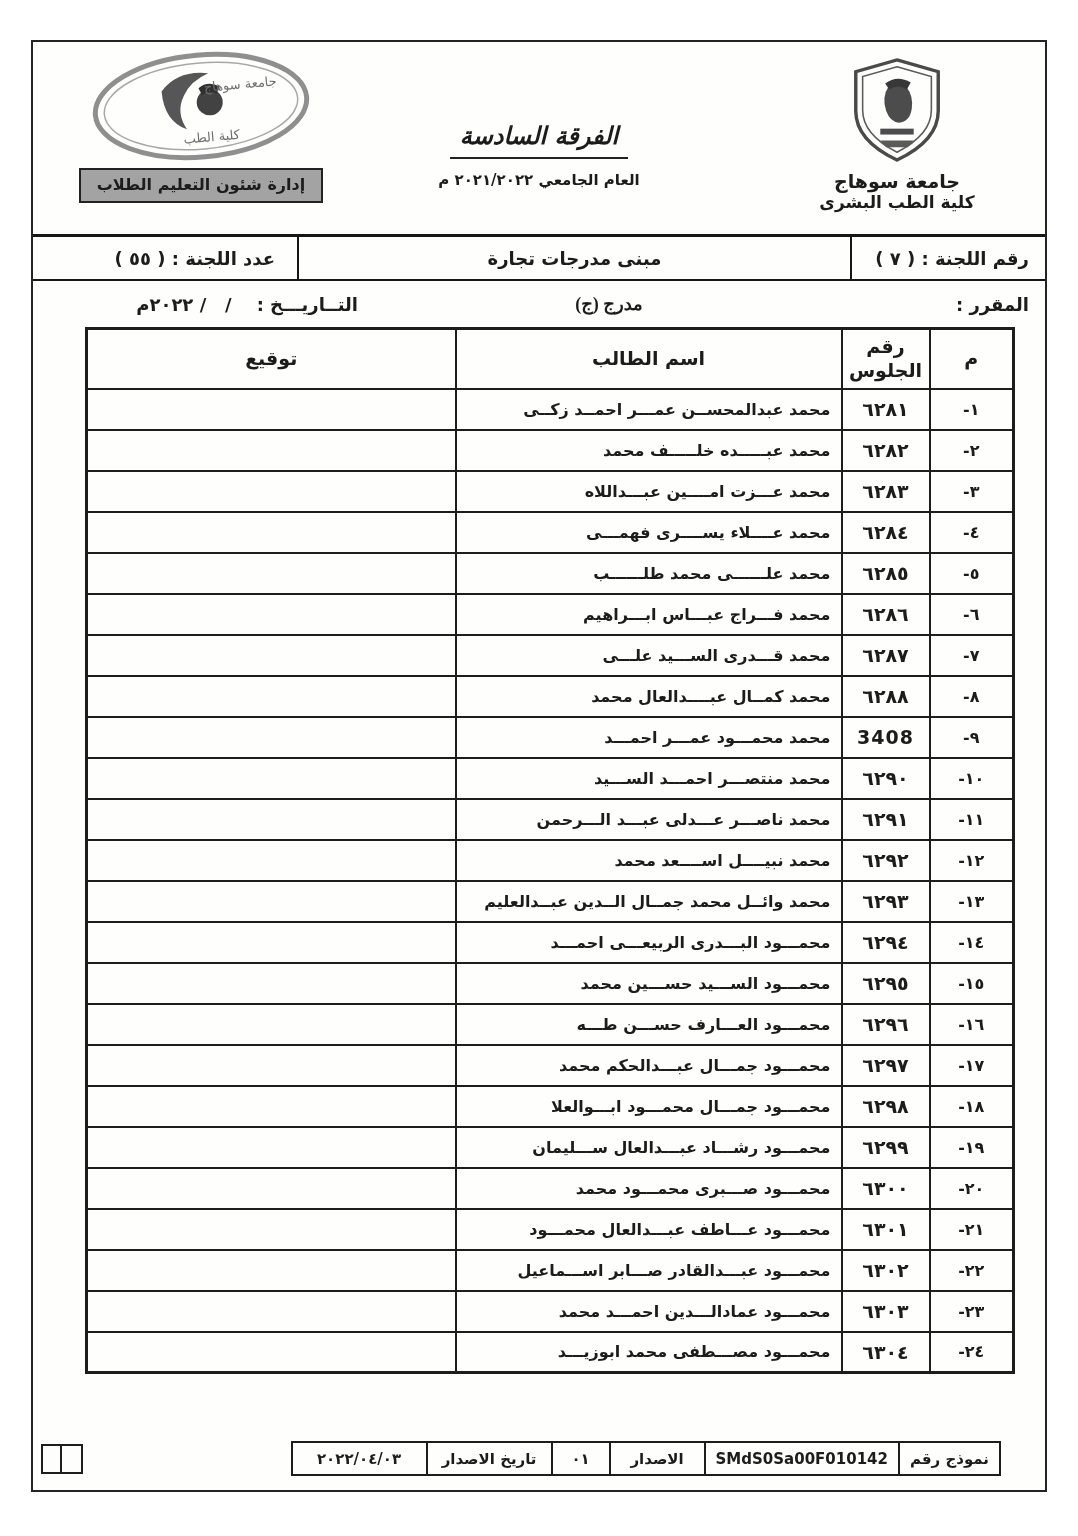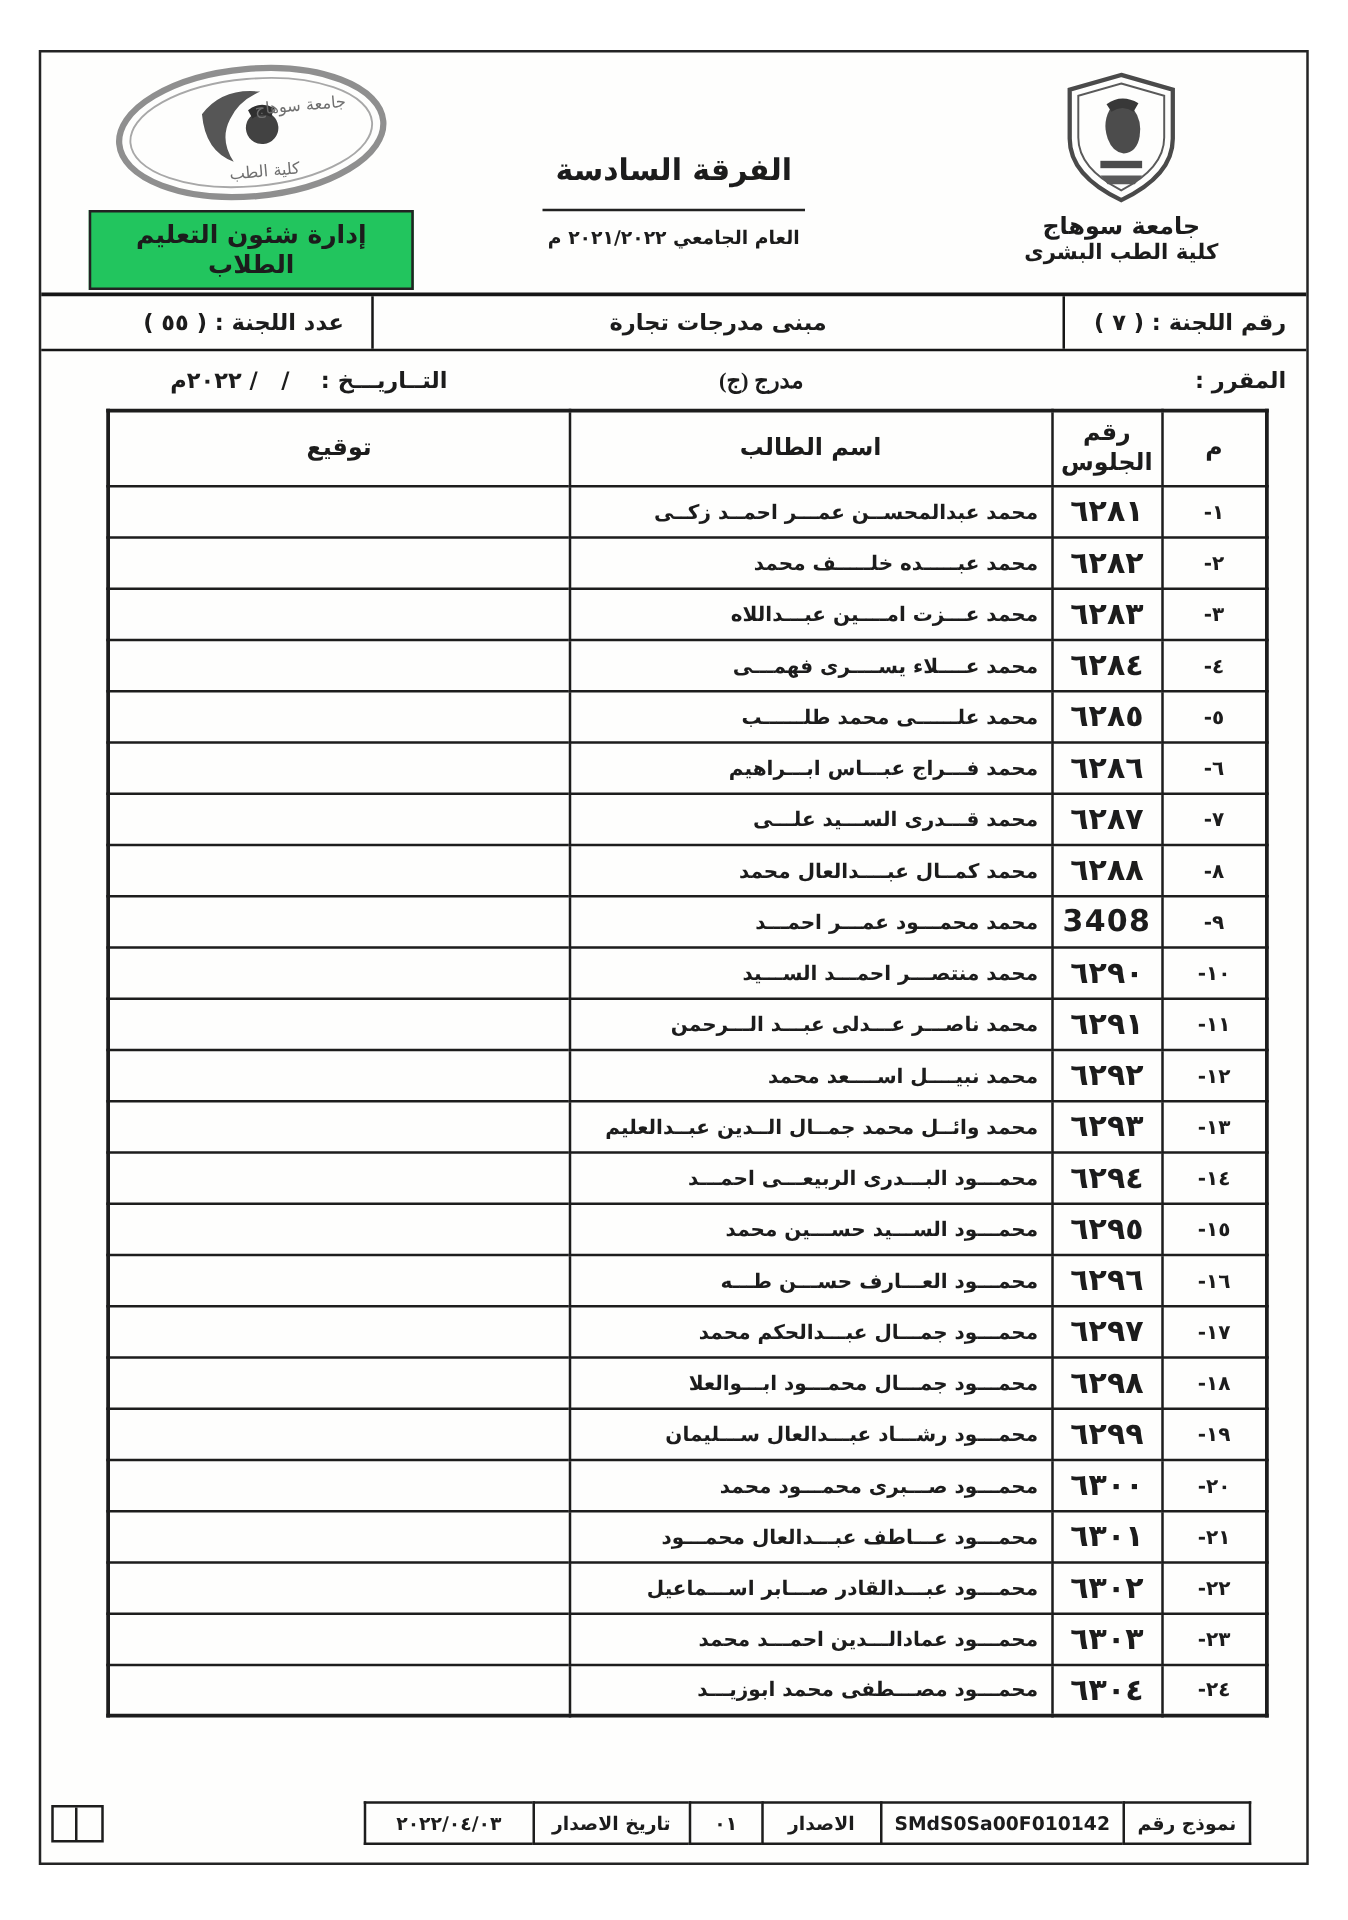--- a/index.html
+++ b/index.html
@@ -18,25 +18,25 @@
     border:2.5px solid #242424;
     background:#fefefd;
   }
 
   
   .header { position:relative; height:192px; }
   .emblem-block { position:absolute; right:48px; top:14px; width:200px; text-align:center; }
   .university-name { font-size:19px; font-weight:bold; margin-top:2px; }
   .faculty-name { font-size:17px; font-weight:bold; }
   .title-block { position:absolute; top:80px; left:320px; right:320px; text-align:center; }
-  .grade-title { display:inline-block; font-size:24px; font-weight:bold; border-bottom:2.5px solid #222; padding:0 10px 17px; }
+  .grade-title { display:inline-block; font-size:24px; font-weight:bold; border-bottom:2.5px solid #222; padding:0 10px 7px;font-style:italic; }
   .academic-year { font-size:15px; font-weight:bold; margin-top:12px; }
   .stamp-block { position:absolute; left:38px; top:8px; width:260px; text-align:center; }
   .stamp-svg { transform:rotate(-5deg); }
-  .dept-box { display:inline-block; border:2px solid #222; padding:5px 16px 7px; font-size:20px; font-weight:bold; background:#22c55e; margin-top:2px; }
+  .dept-box { display:inline-block; border:2px solid #222; padding:5px 16px 7px; font-size:16px; font-weight:bold; background:#a3a3a3; margin-top:2px; }
 
   .header-rule { border-top:3px solid #161616; }
 
   
   .info-row { display:flex; align-items:center; font-weight:bold; font-size:18px; }
   .info-row1 { border-bottom:2.5px solid #161616; height:44px; }
   .info-row2 { height:46px; }
   .cell-committee { width:195px; padding-right:16px; border-left:2.5px solid #161616; height:100%; display:flex; align-items:center; }
   .cell-building  { flex:1; display:flex; justify-content:center; align-items:center; height:100%; }
   .cell-count     { width:266px; border-right:2.5px solid #161616; height:100%; display:flex; align-items:center; padding-right:22px; }
@@ -47,21 +47,21 @@
   
   .student-table {
     border-collapse:collapse; table-layout:fixed; direction:rtl;
     width:930px; margin:0 30px 0 56px;
     border:3px solid #1d1d1d;
   }
   .student-table th, .student-table td { border:2px solid #1d1d1d; font-weight:bold; }
   .student-table thead th { height:60px; font-size:19px; text-align:center; line-height:1.25; padding:2px; }
   .student-table tbody td { height:41px; }
   .td-no   { text-align:center; font-size:16px; }
-  .td-seat { text-align:center; font-size:24px; letter-spacing:1px; }
+  .td-seat { text-align:center; font-size:19px; letter-spacing:1px; }
   .td-name { text-align:right; padding-right:10px; font-size:16px; white-space:nowrap; overflow:hidden; }
 
   
   .footer { position:absolute; bottom:14px; right:44px; left:8px; display:flex; align-items:center; }
   .footer-table { border-collapse:collapse; direction:rtl; font-weight:bold; font-size:15px; }
   .footer-table td { border:2px solid #1d1d1d; height:33px; padding:2px 10px; text-align:center; white-space:nowrap; }
   .fc-code { direction:ltr; font-size:15px; min-width:190px; }
   .fc-label { min-width:95px; }
   .fc-version { min-width:58px; }
   .fc-datelabel { min-width:125px;border-radius:10px; }

